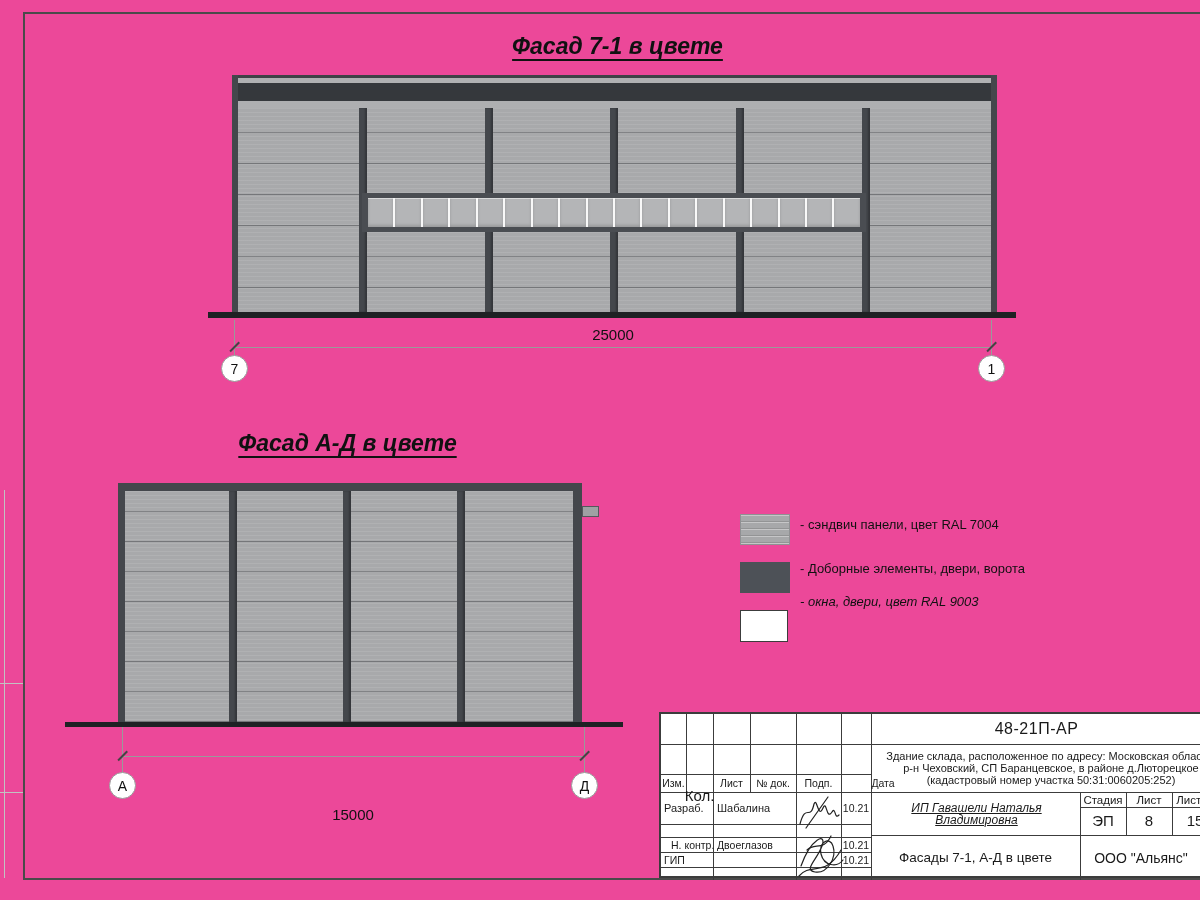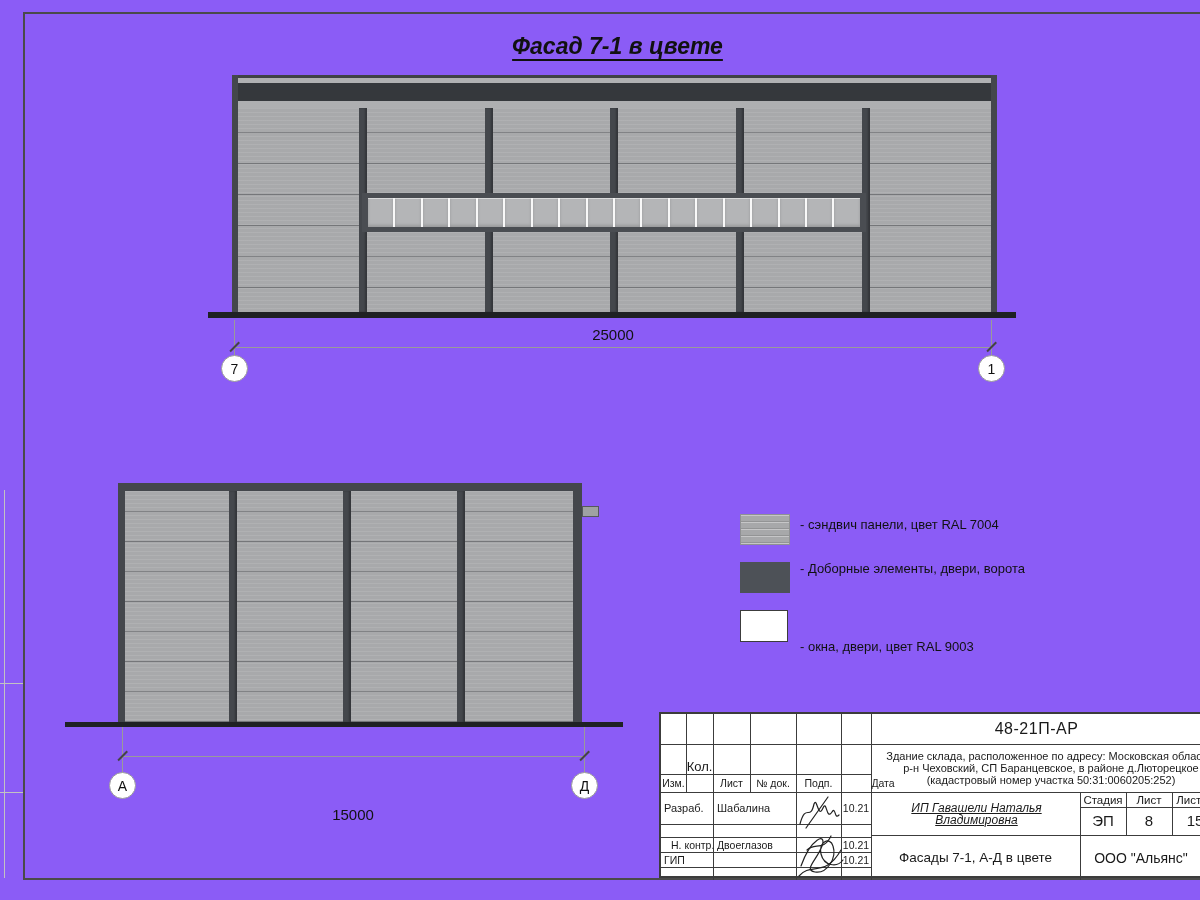--- a/index.html
+++ b/index.html
@@ -1,17 +1,17 @@
 <!DOCTYPE html>
 <html style="--c-panel: #a8a9ab; --c-dark-trim: #44474c; --c-parapet: #35383c; --c-base: #1f2124; --c-glass: #b4b5b7; --c-mullion: #f8f8f8;"><head>
 <meta charset="utf-8">
 <style>
   * { box-sizing: border-box; margin: 0; padding: 0; }
   body { font-family: "Liberation Sans", sans-serif; background:#fff; }
-  .sheet { position:relative; width:1200px; height:900px; background:#8b5cf6; overflow:hidden; color:#1a1a1a; }
+  .sheet { position:relative; width:1200px; height:900px; background:#ec4899; overflow:hidden; color:#1a1a1a; }
 
   .abs { position:absolute; }
   .line { position:absolute; background:#3c3c3c; }
   .faint { background:#c2c2c2; }
 
   
   .frame-left { left:23px; top:12px; width:2px; height:868px; background:#4a4a4a; }
   .frame-top { left:23px; top:12px; width:1177px; height:2px; background:#4a4a4a; }
   .frame-bottom { left:23px; top:878px; width:1177px; height:2px; background:#4a4a4a; }
 
@@ -121,20 +121,21 @@
     <div class="extline" style="left:234px;top:320px;width:1px;height:41px;"></div>
     <div class="extline" style="left:991px;top:320px;width:1px;height:41px;"></div>
     <div class="dimline" style="left:234px;top:347px;width:758px;height:1px;"></div>
     <div class="tick" style="left:228px;top:346px;"></div>
     <div class="tick" style="left:985px;top:346px;"></div>
     <div class="dim-text" style="left:463px;top:326px;width:300px;">25000</div>
     <div class="axis-circle" style="left:221px;top:355px;">7</div>
     <div class="axis-circle" style="left:978px;top:355px;">1</div>
   </div>
 
+  <div class="view-title" style="left:180px;top:430px;width:335px;">Фасад А-Д в цвете</div>
 
   <div class="facade" style="left:118px;top:483px;width:464px;height:239px;">
     <div class="abs" style="left:0;top:0;width:100%;height:8px;background:var(--c-dark-trim,#44474c);"></div>
     <div class="panel-field" style="top:8px;height:231px;--j1:20px;--j2:21px;--jc:30px;"></div>
     <div class="trim" style="left:0;top:0;width:7px;height:239px;"></div>
     <div class="trim" style="right:0;top:0;width:9px;height:239px;"></div>
     <div class="col" style="left:111px;top:8px;height:231px;"></div>
     <div class="col" style="left:225px;top:8px;height:231px;"></div>
     <div class="col" style="left:339px;top:8px;height:231px;"></div>
   </div>
@@ -155,21 +156,21 @@
   <div>
     <div class="legend-swatch sw-panel" style="left:740px;top:514px;width:50px;height:31px;"></div>
     <div class="legend-label" style="left:800px;top:517px;width:360px;">
       <div>- сэндвич панели, цвет RAL 7004</div>
     </div>
     <div class="legend-swatch sw-dark" style="left:740px;top:562px;width:50px;height:31px;"></div>
     <div class="legend-label" style="left:800px;top:561px;width:360px;">
       <div>- Доборные элементы, двери, ворота</div>
     </div>
     <div class="legend-swatch sw-white" style="left:740px;top:610px;width:48px;height:32px;"></div>
-    <div class="legend-label" style="left:800px;top:639px;width:360px;">
+    <div class="legend-label" style="left:800px;top:594px;width:360px;font-style:italic;">
       <div>- окна, двери, цвет RAL 9003</div>
     </div>
   </div>
 
   <div class="tb">
 
     <div class="line" style="left:25px;top:0;width:1px;height:78px;"></div>
     <div class="line" style="left:52px;top:0;width:1px;height:166px;"></div>
     <div class="line" style="left:89px;top:0;width:1px;height:78px;"></div>
     <div class="line" style="left:135px;top:0;width:1px;height:166px;"></div>
@@ -190,21 +191,21 @@
     <div class="line" style="left:0;top:153px;width:210px;height:1px;"></div>
 
     <div class="cell doc-number" style="left:210px;top:0;width:331px;height:30px;">48-21П-АР</div>
     <div class="cell addr" style="left:212px;top:30px;width:356px;height:48px;flex-direction:column;">
       <div>Здание склада, расположенное по адресу: Московская область,</div>
       <div>р-н Чеховский, СП Баранцевское, в районе д.Люторецкое</div>
       <div>(кадастровый номер участка 50:31:0060205:252)</div>
     </div>
 
     <div class="cell" style="left:0;top:60px;width:25px;height:18px;font-size:10.5px;">Изм.</div>
-    <div class="cell" style="left:25px;top:44px;width:27px;height:18px;font-size:13px;">Кол.</div>
+    <div class="cell" style="left:25px;top:73px;width:27px;height:18px;font-size:15px;">Кол.</div>
     <div class="cell" style="left:52px;top:60px;width:37px;height:18px;font-size:10.5px;">Лист</div>
     <div class="cell" style="left:89px;top:60px;width:46px;height:18px;font-size:10.5px;">№ док.</div>
     <div class="cell" style="left:135px;top:60px;width:45px;height:18px;font-size:10.5px;">Подп.</div>
     <div class="cell" style="left:180px;top:60px;width:30px;height:18px;font-size:10.5px;padding-left:42px;">Дата</div>
 
     <div class="cell left-al" style="left:3px;top:78px;width:49px;height:32px;">Разраб.</div>
     <div class="cell left-al" style="left:56px;top:78px;width:79px;height:32px;">Шабалина</div>
     <div class="cell" style="left:180px;top:78px;width:30px;height:32px;font-size:10.5px;">10.21</div>
 
     <div class="cell left-al" style="left:3px;top:123px;width:49px;height:15px;font-size:10.5px;margin-left:7px;">Н. контр.</div>

